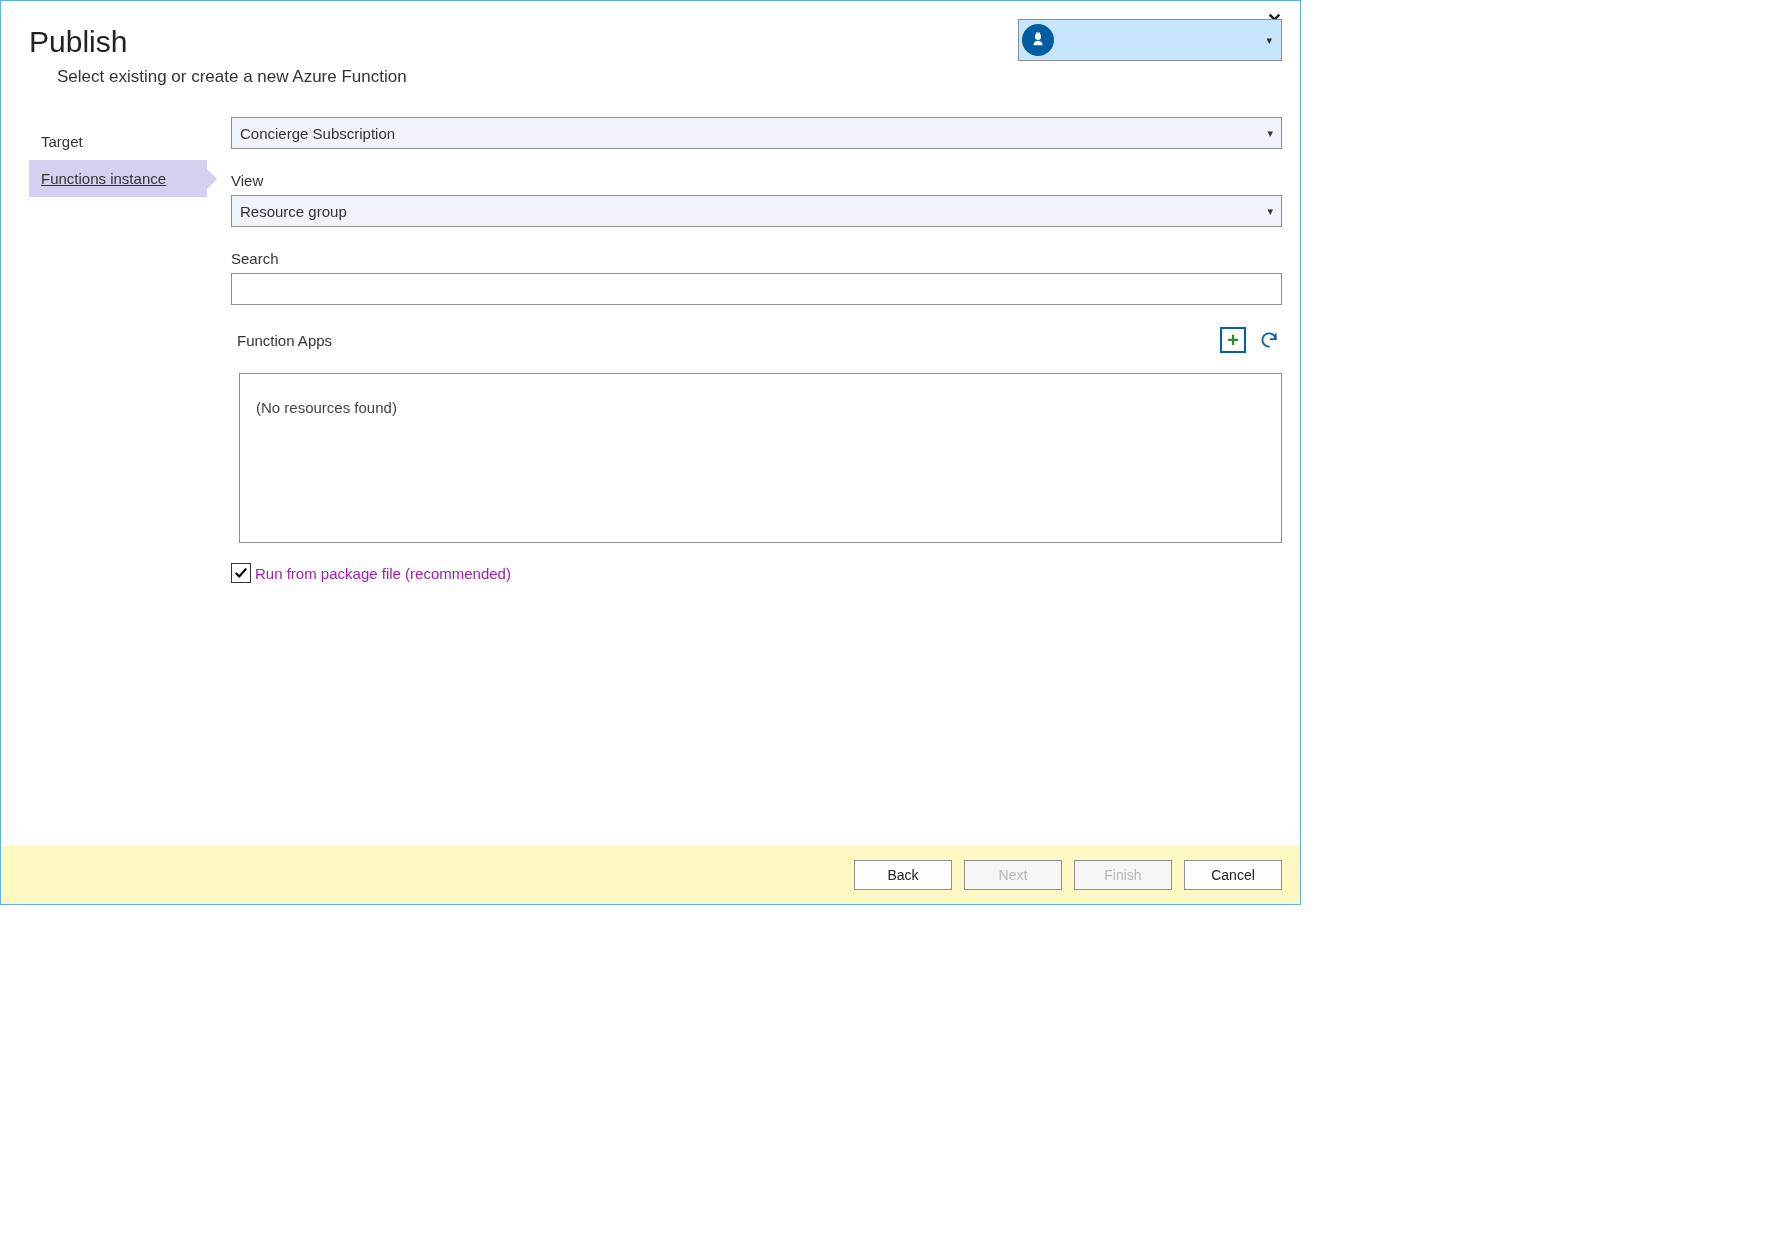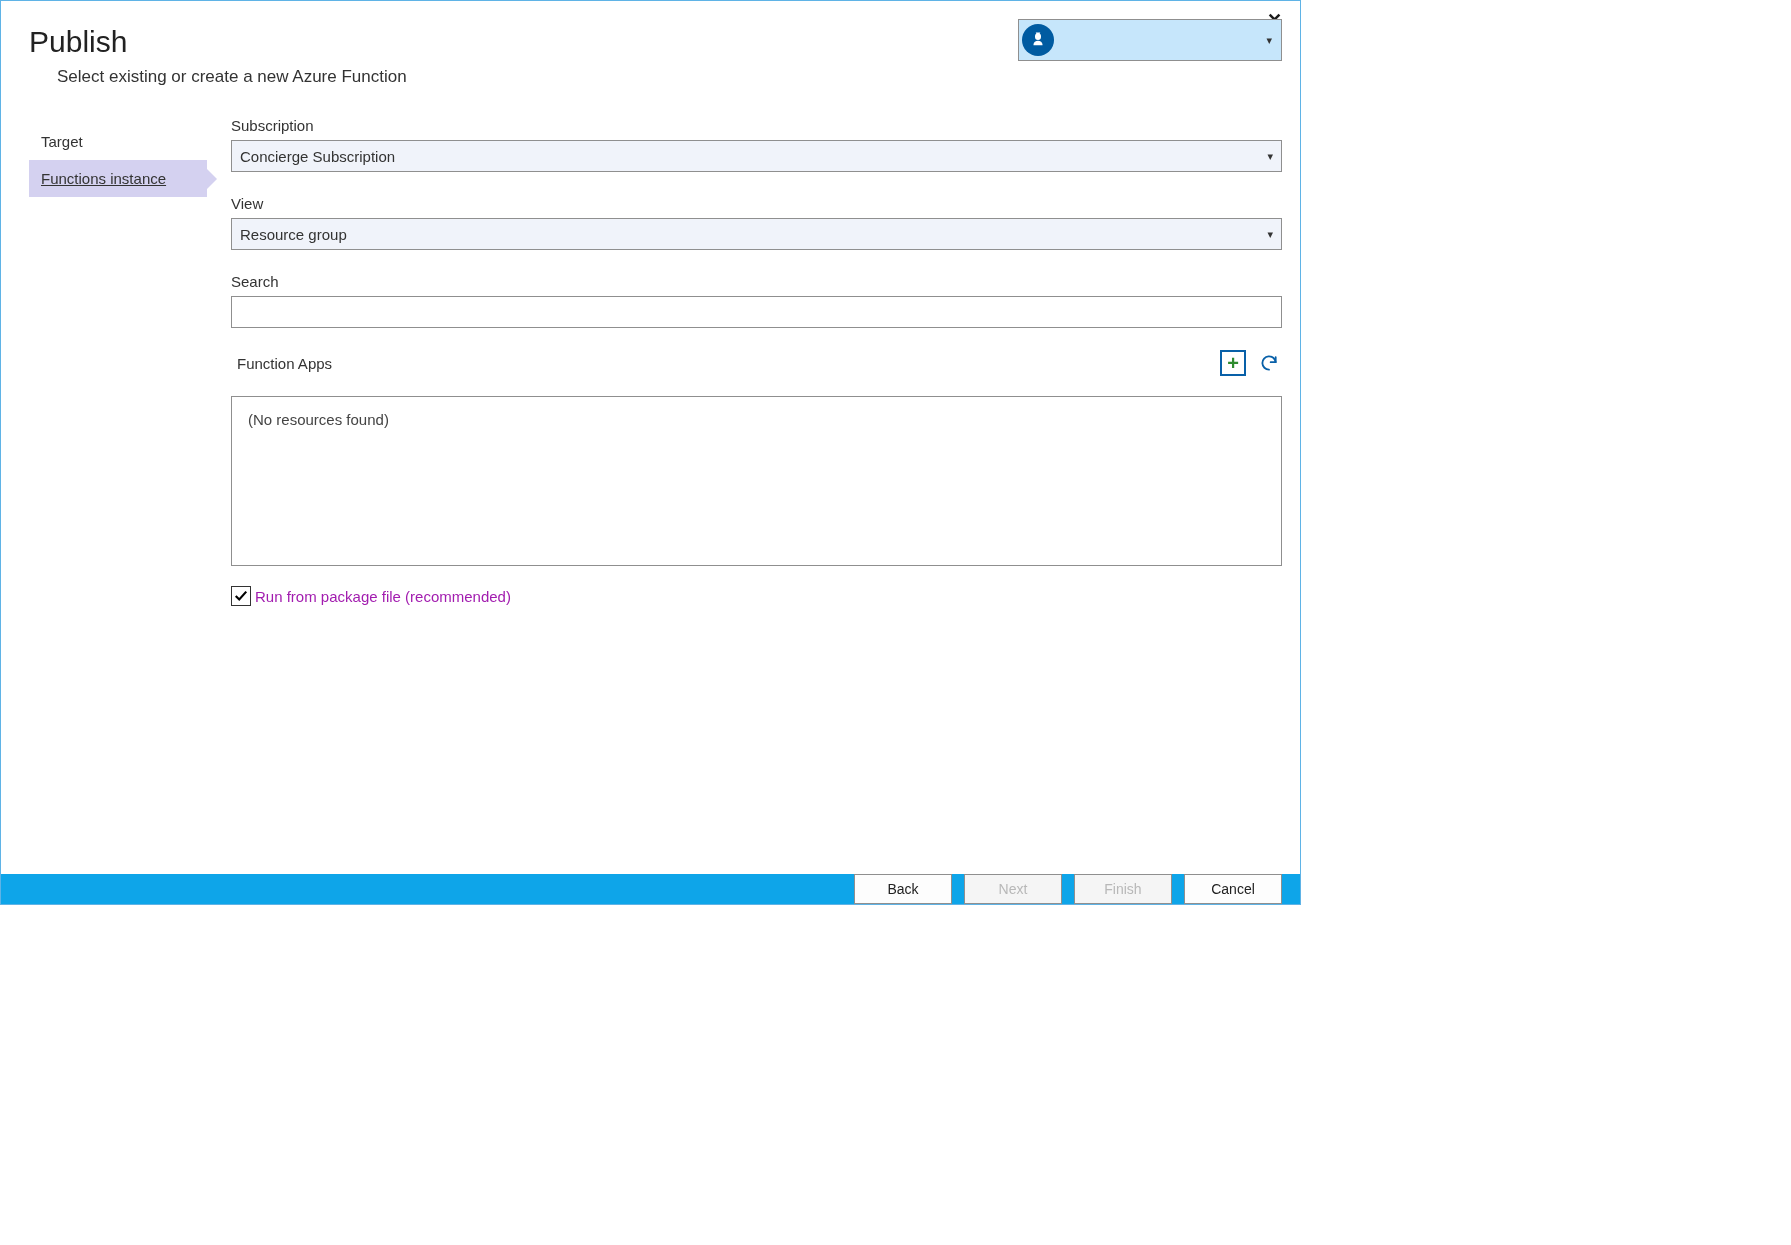--- a/index.html
+++ b/index.html
@@ -139,43 +139,44 @@
     .icon-btn {
       width: 26px; height: 26px;
       display: flex; align-items: center; justify-content: center;
       cursor: pointer;
     }
     .icon-btn.add { border: 2px solid #0860a8; color: #2e8b2e; font-size: 20px; font-weight: bold; line-height: 1; }
     .icon-btn.refresh svg { width: 20px; height: 20px; stroke: #0860a8; fill: none; stroke-width: 2.2; }
     .fa-list {
       border: 1px solid #8f8f8f;
       height: 170px;
-      padding: 14px 16px;
+      padding: 25px 16px;
       font-size: 15px;
       color: #444;
       margin-bottom: 20px;
+      margin-left: 8px;
     }
     .checkbox-row {
       display: flex;
       align-items: center;
       gap: 4px;
       font-size: 15px;
       color: #a21caf;
       margin-bottom: 14px;
     }
     .chk {
       width: 20px; height: 20px;
       border: 1.5px solid #333;
       display: flex; align-items: center; justify-content: center;
       cursor: pointer;
     }
     .chk svg { width: 14px; height: 14px; stroke: #000; stroke-width: 2.5; fill: none; }
     .footer {
-      background: #0ea5e9;
-      padding: 0 18px;
+      background: #fef9c3;
+      padding: 14px 18px;
       display: flex;
       justify-content: flex-end;
       gap: 12px;
     }
     .btn {
       min-width: 98px;
       height: 30px;
       border: 1px solid #8f8f8f;
       background: #fdfdfd;
       font-size: 14px;
@@ -214,21 +215,20 @@
 
   <div class="body-row">
 
     <div class="nav">
       <div class="nav-item">Target</div>
       <div class="nav-item selected">Functions instance</div>
     </div>
 
     <div class="form-col">
 
-      <div class="field-label">Subscription</div>
       <div class="combo">
         <span>Concierge Subscription</span>
         <span class="caret">▾</span>
       </div>
 
       <div class="field-label">View</div>
       <div class="combo">
         <span>Resource group</span>
         <span class="caret">▾</span>
       </div>

